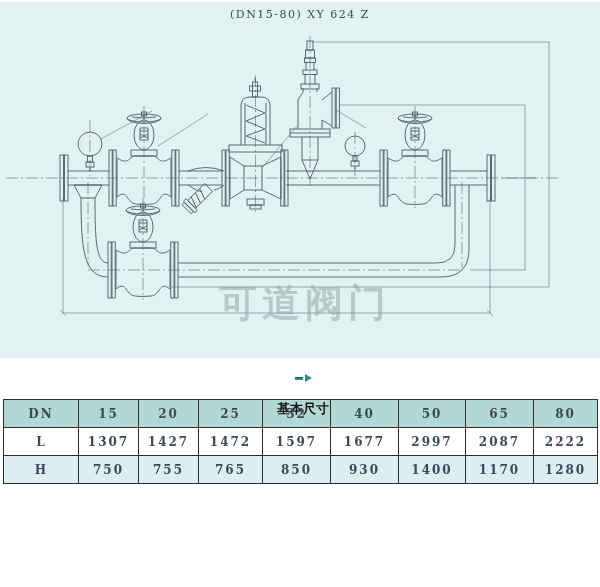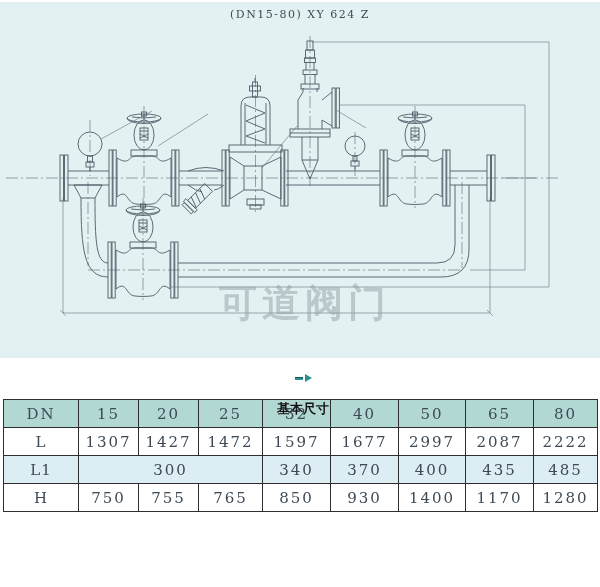--- a/index.html
+++ b/index.html
@@ -29,21 +29,21 @@
     border-top:4px solid transparent;border-bottom:4px solid transparent;}
   
   table{
     border-collapse:collapse;table-layout:fixed;
     width:594px;margin:7px 2px 0 3px;
     font-family:"DejaVu Serif","Liberation Serif",serif;
   }
   th,td{
     border:1px solid #2e2e2e;height:27px;padding:0;
     text-align:center;vertical-align:middle;
-    font-size:15px;font-weight:normal;color:#3d4a55;letter-spacing:2px;
+    font-size:12px;font-weight:bold;color:#3d4a55;letter-spacing:2px;
   }
   thead th{background:#b2d8d4;}
   tbody tr:nth-child(even) th,
   tbody tr:nth-child(even) td{background:#dceef4;}
   th.rowlabel{letter-spacing:1px;}
 </style>
 </head>
 <body>
 
 <div class="diagram-wrap">
@@ -234,29 +234,20 @@
         <td>1307</td>
         <td>1427</td>
         <td>1472</td>
         <td>1597</td>
         <td>1677</td>
         <td>2997</td>
         <td>2087</td>
         <td>2222</td>
       </tr>
       <tr>
-        <th class="rowlabel">L1</th>
-        <td colspan="3">300</td>
-        <td>340</td>
-        <td>370</td>
-        <td>400</td>
-        <td>435</td>
-        <td>485</td>
-      </tr>
-      <tr>
         <th class="rowlabel">H</th>
         <td>750</td>
         <td>755</td>
         <td>765</td>
         <td>850</td>
         <td>930</td>
         <td>1400</td>
         <td>1170</td>
         <td>1280</td>
       </tr>

